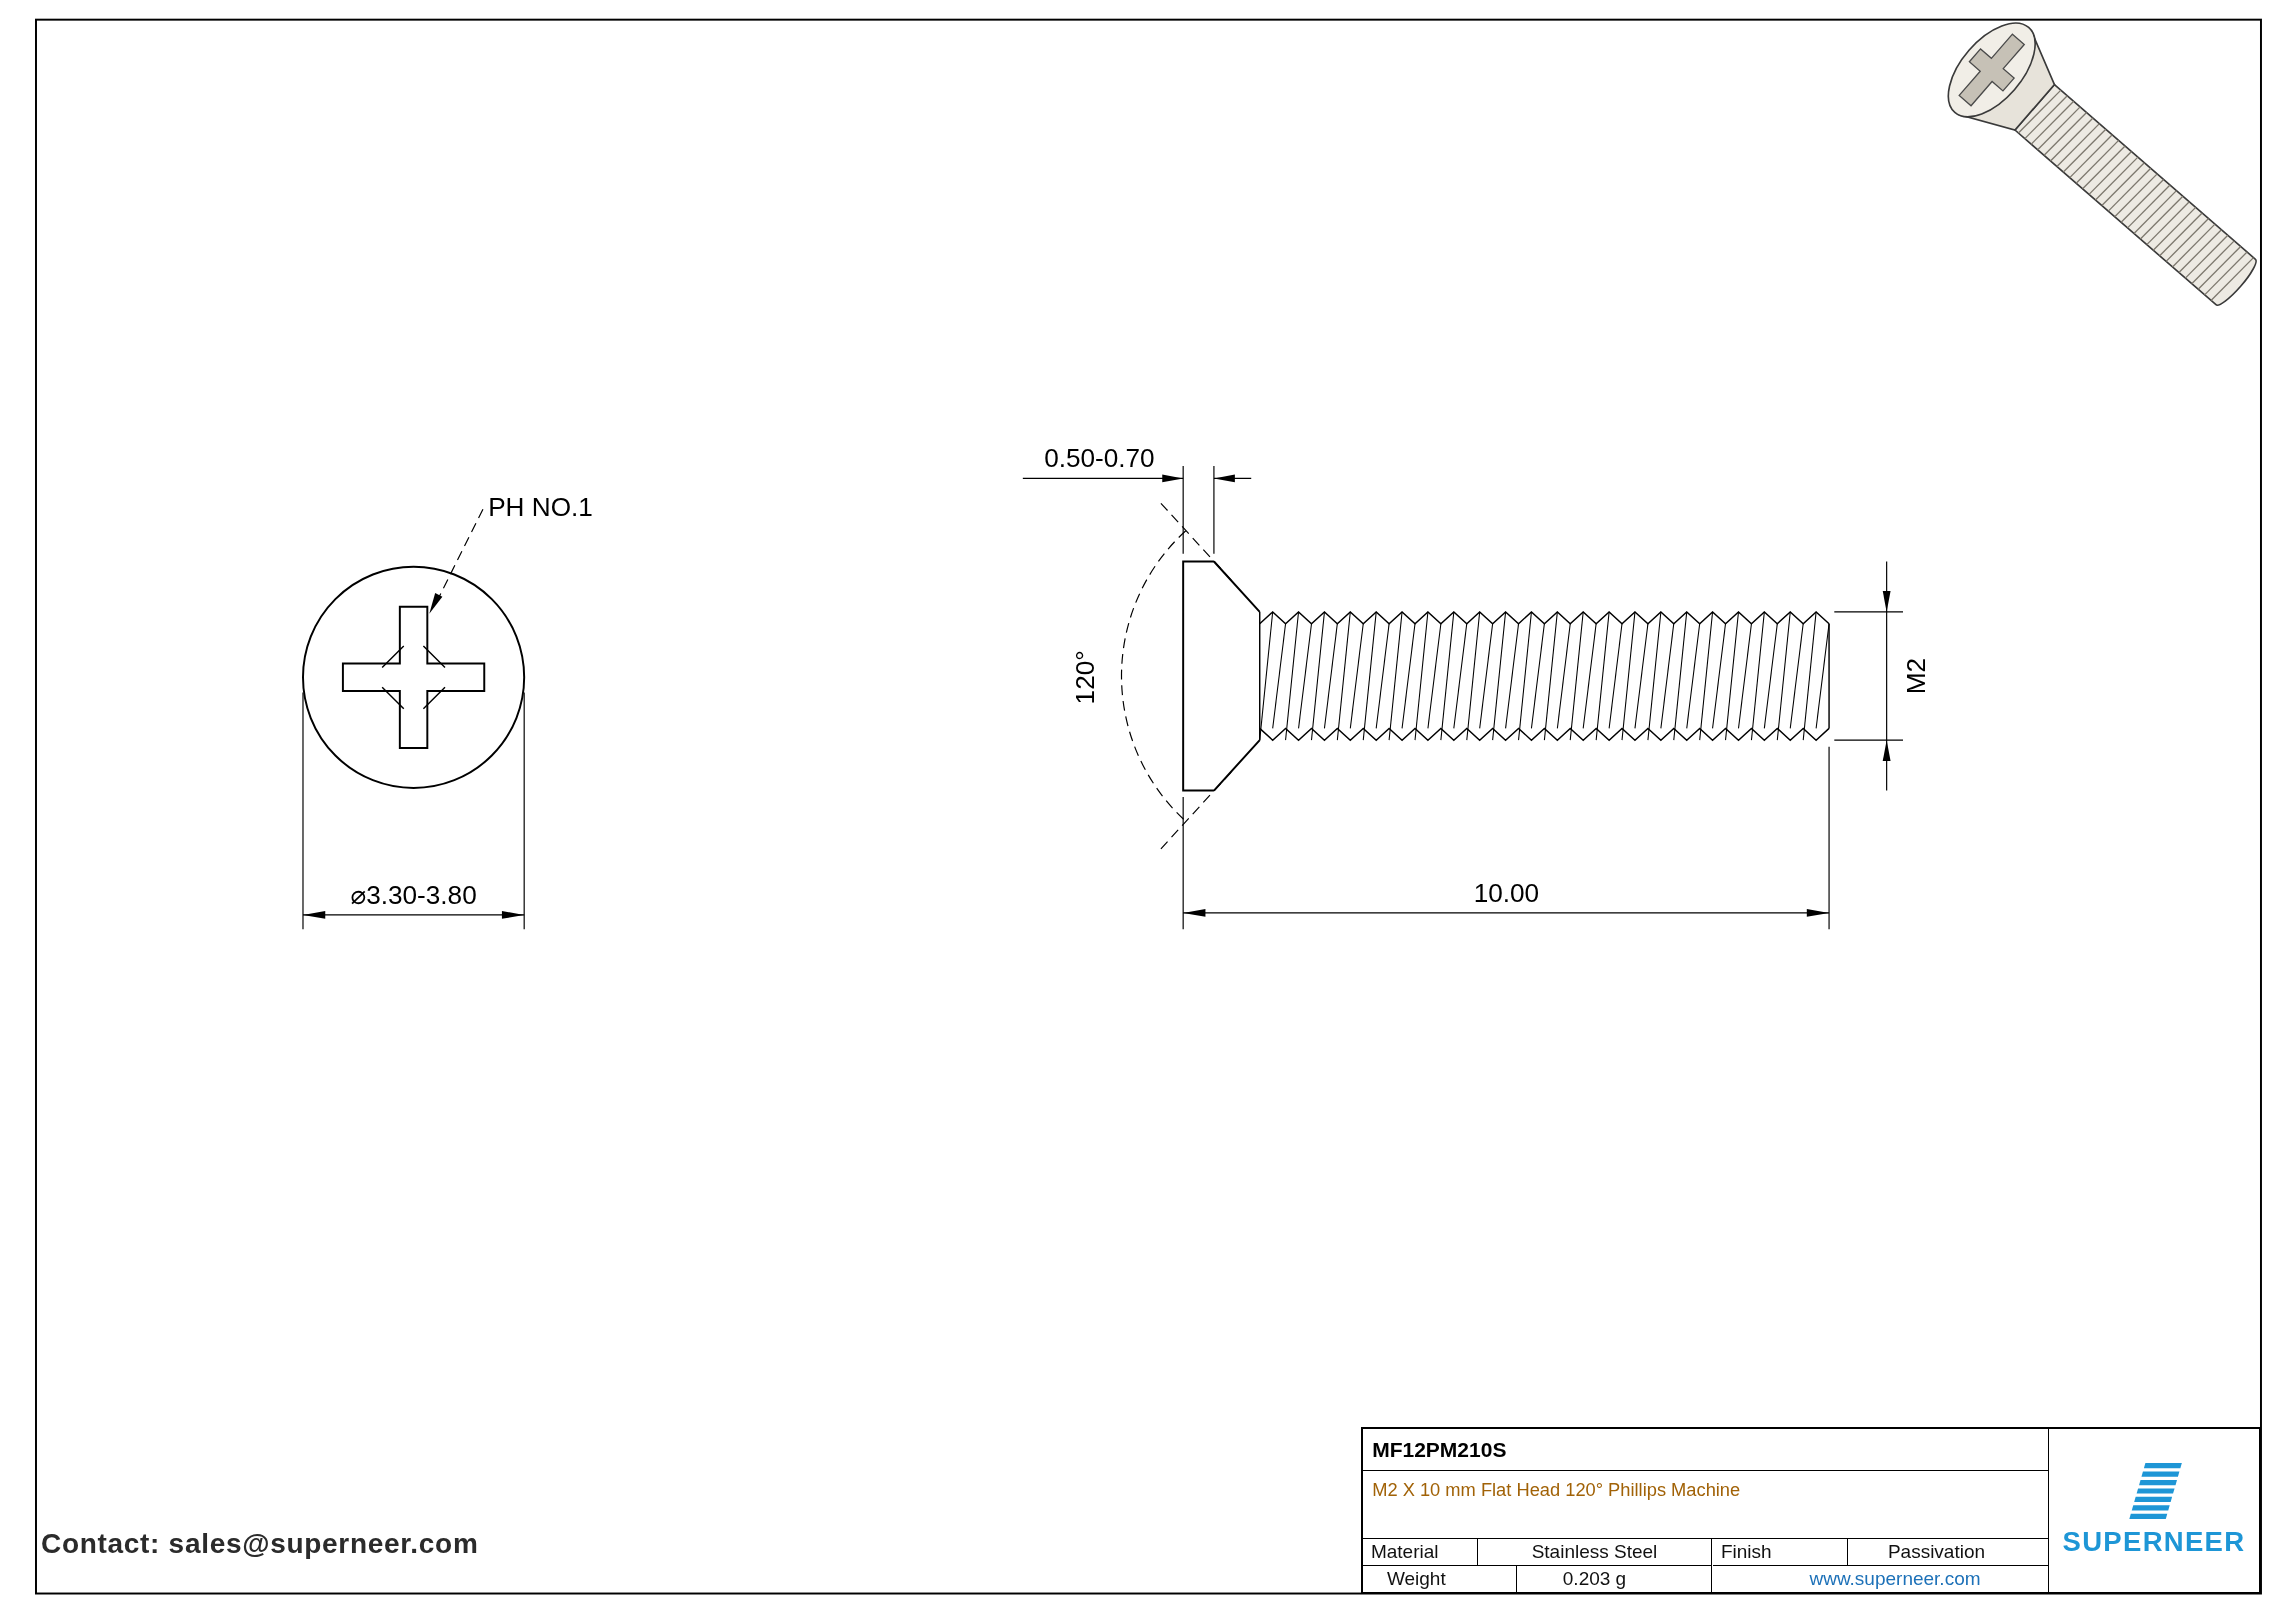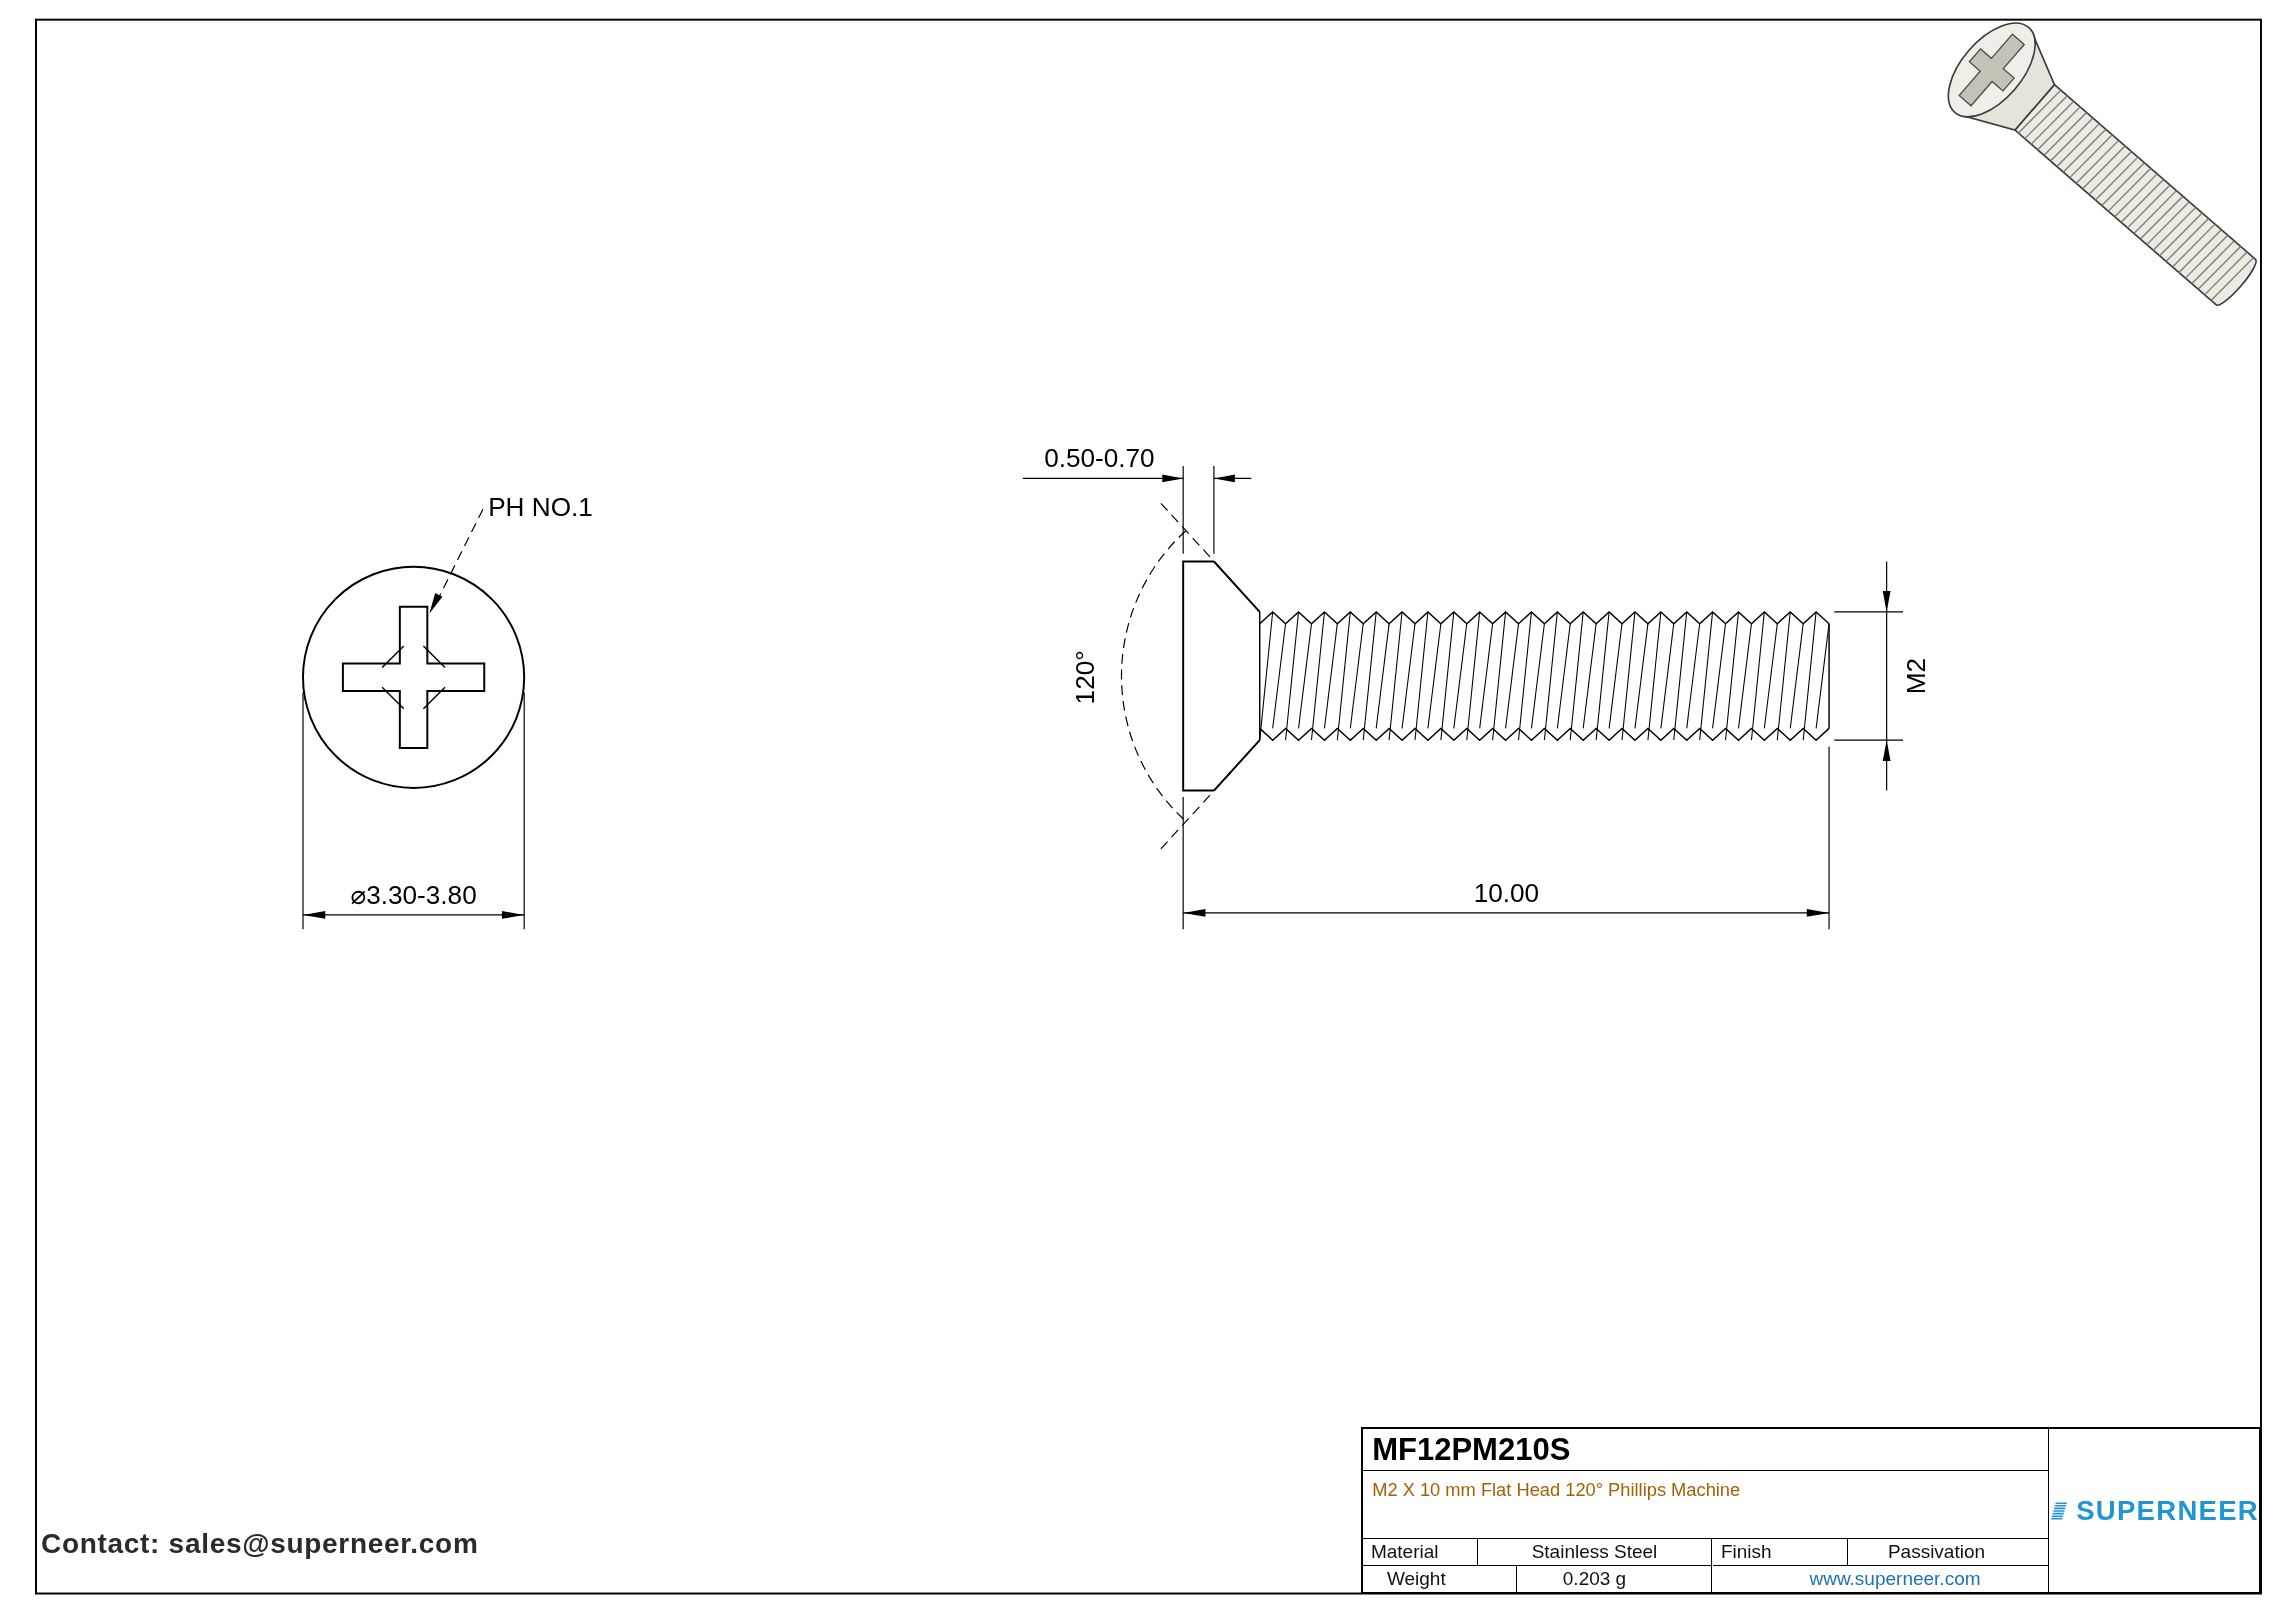--- a/index.html
+++ b/index.html
@@ -18,25 +18,25 @@
   
   .contact{position:absolute;left:41px;top:1528px;font-size:28px;font-weight:600;color:#2b2b2b;letter-spacing:0.7px}
 
   
   .titleblock{position:absolute;left:1361px;top:1427px;width:900px;height:167px;border:2px solid #000;background:#fff}
   .tb{position:absolute;display:flex;align-items:center;font-size:19px;color:#111;overflow:hidden}
   .bR{border-right:1.3px solid #000}
   .bB{border-bottom:1.3px solid #000}
   .lab{padding-left:7.9px}
   .ctr{justify-content:center}
-  .tb-part{font-size:31px;font-weight:bold;color:#000;padding-left:9.2px}
+  .tb-part{font-size:21px;font-weight:bold;color:#000;padding-left:9.2px}
   .tb-desc{display:block;padding:6.5px 0 0 9.2px;font-size:18.3px;line-height:23.6px;color:#a16207}
   .url{color:var(--link,#1d71b8)}
   .tb-logo{position:absolute;left:685px;top:0;width:211px;height:163px;border-left:1.3px solid #000;
-           display:flex;align-items:center;justify-content:center;gap:7.9px}
+           display:flex;flex-direction:column;align-items:center;justify-content:center;gap:7.9px}
   .brand{font-size:27.5px;font-weight:bold;color:var(--brand,#1e96d6);letter-spacing:1.3px}
 </style>
 </head>
 <body>
 
 <svg class="drawing" width="2295" height="1623" viewBox="0 0 3507 2480">
 
   <rect x="55" y="30" width="3400" height="2405" fill="none" stroke="#000" stroke-width="3"></rect>
 
   <g>

